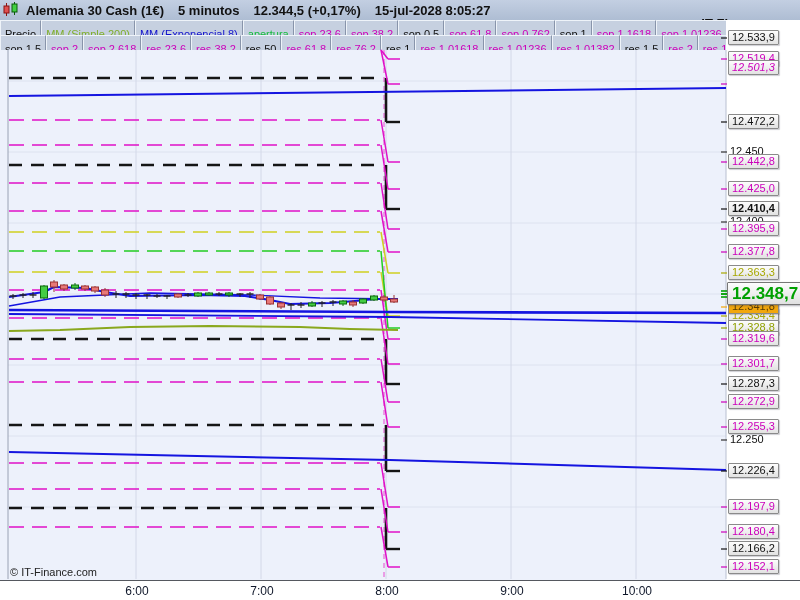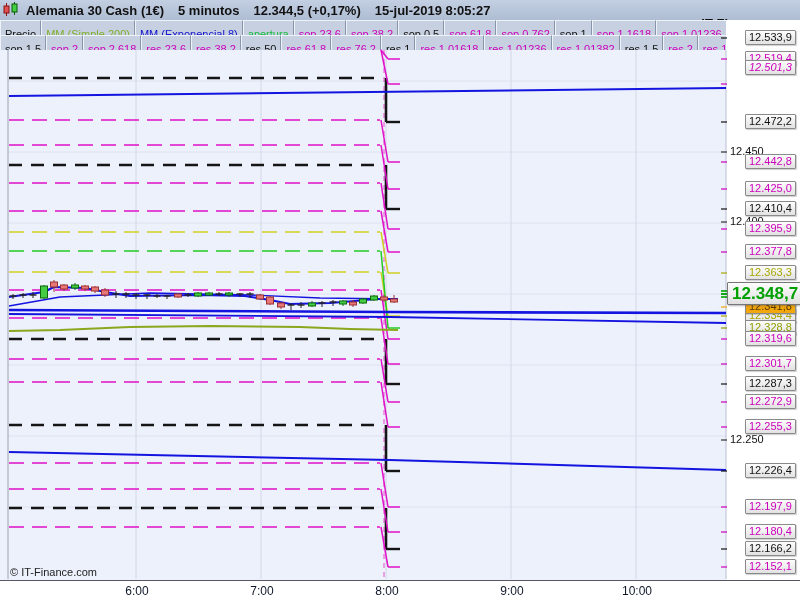--- a/index.html
+++ b/index.html
@@ -22,21 +22,21 @@
     border-right:1px solid #8894aa;border-bottom:1px solid #8894aa;
     vertical-align:top;cursor:default;}
   
   #chart-bg{position:absolute;left:0;top:50px;width:726px;height:530px;background:#edf1fb;}
   #axis-bg{position:absolute;left:726px;top:20px;width:74px;height:580px;background:#ffffff;}
   #chart-svg{position:absolute;left:0;top:0;width:800px;height:600px;pointer-events:none;}
   
   .plabel{position:absolute;left:728px;height:13px;line-height:13px;font-size:11px;
     padding:0 3px;border:1px solid #8a8a8a;border-radius:1px;
     background:linear-gradient(#fdfdfd,#e2e2e2);box-shadow:1px 1px 1px rgba(60,60,80,.25);
-    white-space:nowrap;margin-left:17px;}
+    white-space:nowrap;}
   .plain{position:absolute;left:730px;height:13px;line-height:13px;font-size:11px;
     color:#111;white-space:nowrap;text-align:center;}
   .big{position:absolute;left:727px;height:21px;line-height:21px;font-size:17px;
     font-weight:bold;padding:0 4px;border:1px solid #777;border-radius:1px;
     background:linear-gradient(#fdfdfd,#e0e0e0);box-shadow:1px 1px 2px rgba(60,60,80,.4);
     white-space:nowrap;}
   .orangebox{background:#f2a70d !important;color:#5a3c00 !important;}
   
   #time-axis{position:absolute;left:0;top:580px;width:800px;height:20px;background:#fff;
     border-top:1px solid #55585f;}
@@ -50,21 +50,21 @@
   <div id="titlebar">
     <svg id="tb-icon" viewBox="0 0 17 17">
       <line x1="3.5" y1="1" x2="3.5" y2="14" stroke="#8a1010" stroke-width="1"></line>
       <rect x="1" y="4" width="5" height="7" fill="#e05050" stroke="#8a1010"></rect>
       <line x1="11.5" y1="0" x2="11.5" y2="13" stroke="#0a5a0a" stroke-width="1"></line>
       <rect x="9" y="2" width="5" height="8" fill="#42d042" stroke="#0a5a0a"></rect>
     </svg>
     <span class="seg first">Alemania 30 Cash (1€)</span>
     <span class="seg">5 minutos</span>
     <span class="seg">12.344,5 (+0,17%)</span>
-    <span class="seg">15-jul-2019 8:05:27</span>
+    <span class="seg">15-jul-2028 8:05:27</span>
     <span id="brand">IT-Finance.com</span>
   </div>
 
   <div id="lrow1" class="lrow"><span class="cell" style="color: rgb(17, 17, 17);">Precio</span><span class="cell" style="color: rgb(127, 174, 42);">MM (Simple 200)</span><span class="cell" style="color: rgb(17, 17, 204);">MM (Exponencial 8)</span><span class="cell" style="color: rgb(19, 187, 60);">apertura</span><span class="cell" style="color: rgb(204, 0, 187);">sop 23.6</span><span class="cell" style="color: rgb(204, 0, 187);">sop 38.2</span><span class="cell" style="color: rgb(17, 17, 17);">sop 0.5</span><span class="cell" style="color: rgb(204, 0, 187);">sop 61.8</span><span class="cell" style="color: rgb(204, 0, 187);">sop 0.762</span><span class="cell" style="color: rgb(17, 17, 17);">sop 1</span><span class="cell" style="color: rgb(204, 0, 187);">sop 1.1618</span><span class="cell" style="color: rgb(204, 0, 187);">sop 1.01236</span></div>
   <div id="lrow2" class="lrow"><span class="cell" style="color: rgb(17, 17, 17);">sop 1.5</span><span class="cell" style="color: rgb(204, 0, 187);">sop 2</span><span class="cell" style="color: rgb(204, 0, 187);">sop 2.618</span><span class="cell" style="color: rgb(204, 0, 187);">res 23.6</span><span class="cell" style="color: rgb(204, 0, 187);">res 38.2</span><span class="cell" style="color: rgb(17, 17, 17);">res 50</span><span class="cell" style="color: rgb(204, 0, 187);">res 61.8</span><span class="cell" style="color: rgb(204, 0, 187);">res 76.2</span><span class="cell" style="color: rgb(17, 17, 17);">res 1</span><span class="cell" style="color: rgb(204, 0, 187);">res 1.01618</span><span class="cell" style="color: rgb(204, 0, 187);">res 1.01236</span><span class="cell" style="color: rgb(204, 0, 187);">res 1.01382</span><span class="cell" style="color: rgb(17, 17, 17);">res 1.5</span><span class="cell" style="color: rgb(204, 0, 187);">res 2</span><span class="cell" style="color: rgb(204, 0, 187);">res 1.02618</span></div>
 
   <div id="chart-bg"></div>
   <div id="axis-bg"></div>
 
   <svg id="chart-svg" viewBox="0 0 800 600">
@@ -262,21 +262,21 @@
   <div id="plabels">
       <div class="plain" style="top: 145px;">12.450</div>
       <div class="plain" style="top: 215px;">12.400</div>
       <div class="plain" style="top: 433px;">12.250</div>
       <div class="plabel" style="top: 30px; color: rgb(17, 17, 17);">12.533,9</div>
       <div class="plabel" style="top: 51px; color: rgb(204, 0, 187);">12.519,4</div>
       <div class="plabel" style="top: 60px; color: rgb(204, 0, 187); font-style: italic;">12.501,3</div>
       <div class="plabel" style="top: 114px; color: rgb(17, 17, 17);">12.472,2</div>
       <div class="plabel" style="top: 154px; color: rgb(204, 0, 187);">12.442,8</div>
       <div class="plabel" style="top: 181px; color: rgb(204, 0, 187);">12.425,0</div>
-      <div class="plabel" style="top: 201px; color: rgb(17, 17, 17);">12.410,4</div>
+      <div class="plabel" style="top: 201px; color: rgb(17, 17, 17); font-weight: bold;">12.410,4</div>
       <div class="plabel" style="top: 221px; color: rgb(204, 0, 187);">12.395,9</div>
       <div class="plabel" style="top: 244px; color: rgb(204, 0, 187);">12.377,8</div>
       <div class="plabel" style="top: 265px; color: rgb(168, 168, 0);">12.363,3</div>
       <div class="plabel" style="top: 308px; color: rgb(168, 168, 0);">12.334,4</div>
       <div class="plabel orangebox" style="top: 299px; color: rgb(90, 60, 0); text-align: right;">12.341,8</div>
       <div class="plabel" style="top: 320px; color: rgb(144, 160, 0);">12.328,8</div>
       <div class="plabel" style="top: 331px; color: rgb(204, 0, 187);">12.319,6</div>
       <div class="plabel" style="top: 356px; color: rgb(204, 0, 187);">12.301,7</div>
       <div class="plabel" style="top: 376px; color: rgb(17, 17, 17);">12.287,3</div>
       <div class="plabel" style="top: 394px; color: rgb(204, 0, 187);">12.272,9</div>

